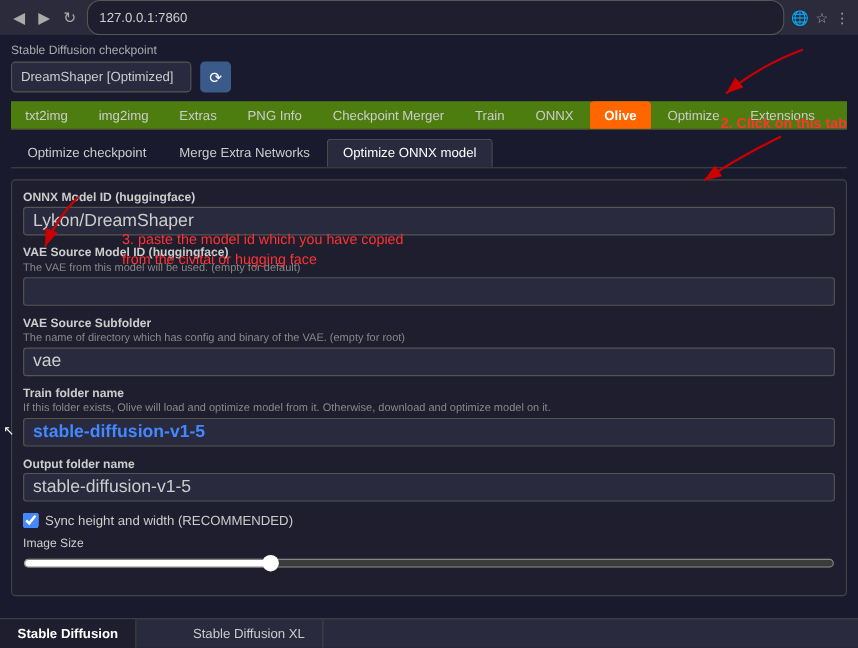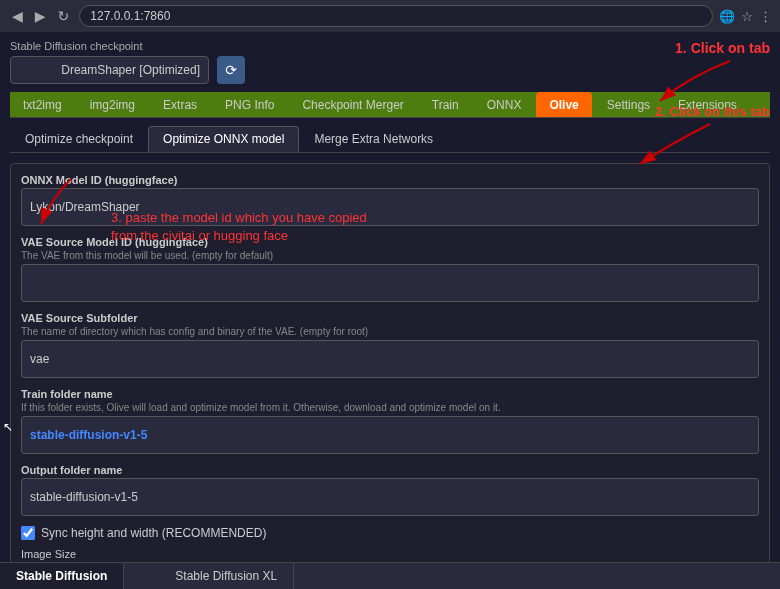--- a/index.html
+++ b/index.html
@@ -33,21 +33,21 @@
       padding: 2px 4px;
     }
     .address-bar {
       flex: 1;
       background: #1e1e2e;
       border: 1px solid #555;
       border-radius: 12px;
       padding: 2px 10px;
       color: #ccc;
       font-size: 12px;
-      height: 22px;
+      height: 32px;
     }
     .browser-action-btns {
       display: flex;
       gap: 6px;
     }
     .browser-action-btn {
       background: none;
       border: none;
       color: #aaa;
       cursor: pointer;
@@ -75,25 +75,24 @@
       align-items: center;
       gap: 8px;
     }
     .checkpoint-dropdown {
       background: #2a2a3e;
       border: 1px solid #555;
       border-radius: 4px;
       color: #ccc;
       padding: 4px 8px;
       font-size: 12px;
-      width: 199px;
+      width: 164px;
       height: 28px;
       cursor: pointer;
       appearance: none;
-      text-align: right;
     }
     .refresh-btn {
       background: #3a5a8a;
       border: none;
       border-radius: 4px;
       color: #fff;
       width: 28px;
       height: 28px;
       cursor: pointer;
       font-size: 14px;
@@ -190,22 +189,22 @@
       color: #888;
       margin-bottom: 3px;
     }
     .field-input {
       width: 100%;
       background: #2a2a3e;
       border: 1px solid #555;
       border-radius: 3px;
       padding: 4px 8px;
       color: #ccc;
-      font-size: 12px;
-      height: 38px;
+      font-size: 16px;
+      height: 26px;
     }
     .field-input.highlighted {
       color: #4488ff;
       font-weight: bold;
     }
 
     .checkbox-row {
       display: flex;
       align-items: center;
       gap: 6px;
@@ -309,21 +308,20 @@
       <button class="browser-action-btn">🌐</button>
       <button class="browser-action-btn">☆</button>
       <button class="browser-action-btn">⋮</button>
     </div>
   </div>
 </div>
 
 <div class="app-container" style="height: 557px; position: relative;">
 
   <div class="annotation-container" style="top:8px; right: 10px;">
-    <div class="annotation-text">1. Click on tab</div>
     <svg class="arrow-svg" width="120" height="50">
       <defs>
         <marker id="arrowhead" markerWidth="8" markerHeight="6" refX="8" refY="3" orient="auto">
           <polygon points="0 0, 8 3, 0 6" fill="#cc0000"></polygon>
         </marker>
       </defs>
       <path d="M 80,5 Q 40,20 10,45" stroke="#cc0000" stroke-width="2" fill="none" marker-end="url(#arrowhead)"></path>
     </svg>
   </div>
 
@@ -339,28 +337,28 @@
 
   <div class="nav-tabs">
     <div class="nav-tab">txt2img</div>
     <div class="nav-tab">img2img</div>
     <div class="nav-tab">Extras</div>
     <div class="nav-tab">PNG Info</div>
     <div class="nav-tab">Checkpoint Merger</div>
     <div class="nav-tab">Train</div>
     <div class="nav-tab">ONNX</div>
     <div class="nav-tab active">Olive</div>
-    <div class="nav-tab">Settings</div>
+    <div class="nav-tab">Optimize</div>
     <div class="nav-tab">Extensions</div>
   </div>
 
   <div class="sub-tabs">
     <div class="sub-tab">Optimize checkpoint</div>
+    <div class="sub-tab">Merge Extra Networks</div>
     <div class="sub-tab active">Optimize ONNX model</div>
-    <div class="sub-tab">Merge Extra Networks</div>
   </div>
 
   <div class="annotation-2" style="top: 72px; right: 10px;">
     <div class="annotation-2-text">2. Click on this tab</div>
     <svg width="160" height="50">
       <defs>
         <marker id="arrowhead2" markerWidth="8" markerHeight="6" refX="8" refY="3" orient="auto">
           <polygon points="0 0, 8 3, 0 6" fill="#cc0000"></polygon>
         </marker>
       </defs>

